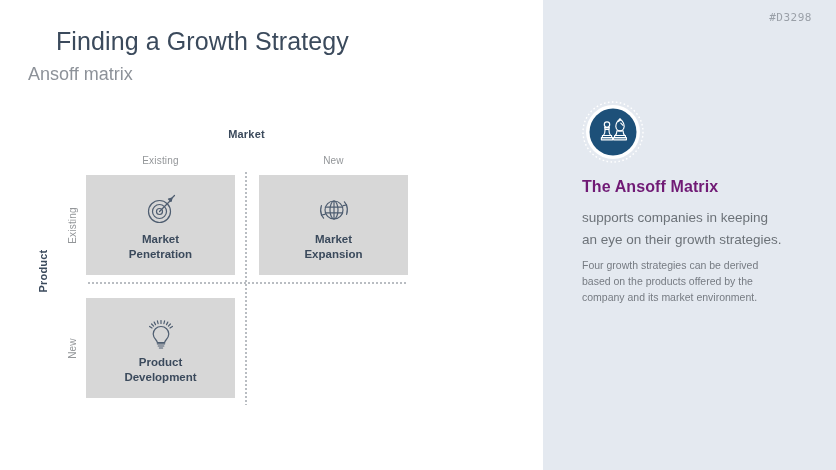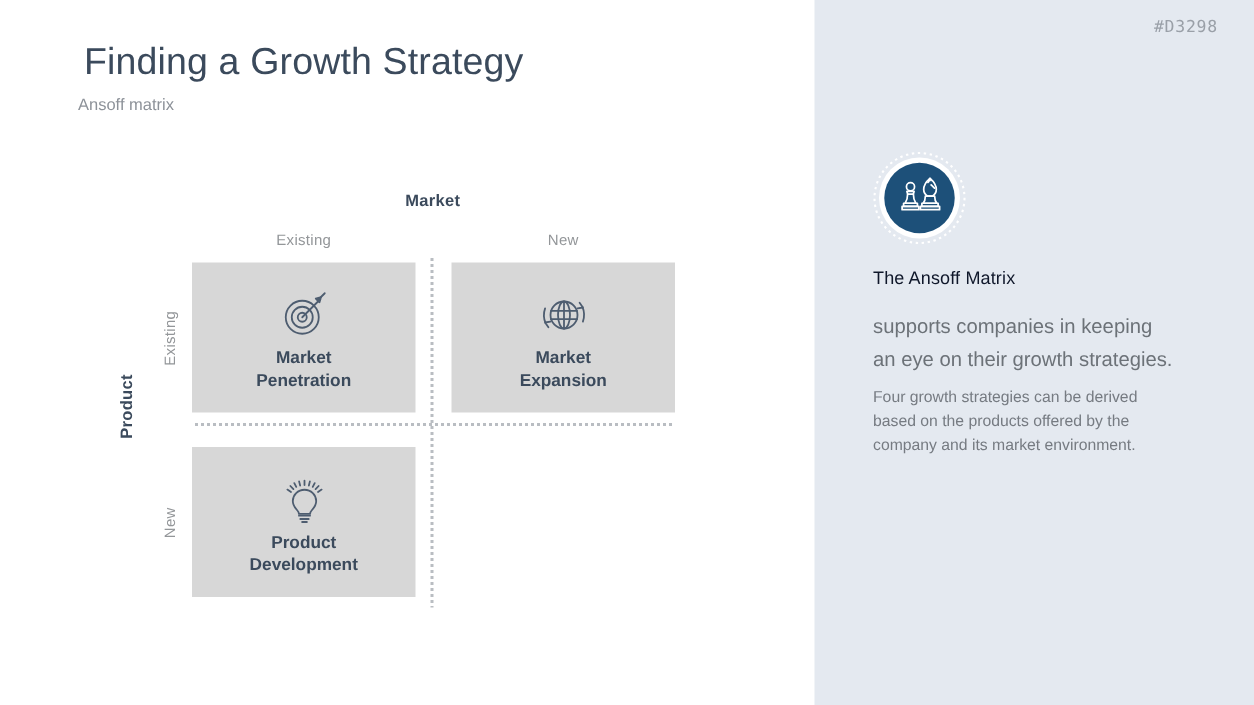--- a/index.html
+++ b/index.html
@@ -21,32 +21,32 @@
     left: 36px; top: 27px;
     font-size: 25px;
     font-weight: 400;
     color: #3b4a5c;
     letter-spacing: 0.1px;
     white-space: nowrap;
     margin-left: 20px;
   }
   #page-subtitle {
     position: absolute;
-    left: 52px; top: 64px;
-    font-size: 11px;
+    left: 28px; top: 64px;
+    font-size: 18px;
     font-weight: 400;
     color: #8d9299;
     white-space: nowrap;
   }
 
   
   #matrix {
     position: absolute;
     left: 0; top: 0;
-    width: 470px; height: 404px; margin-left: 42px;
+    width: 470px; height: 404px;
   }
 
   .axis-title-x {
     position: absolute;
     left: 86px; top: 128px;
     width: 321px;
     text-align: center;
     font-size: 11px;
     font-weight: bold;
     color: #3b4a5c;
@@ -155,23 +155,23 @@
   #sidebar-badge {
     position: absolute;
     left: 39px; top: 101px;
     width: 62px; height: 62px;
   }
   #sidebar-badge svg { display: block; }
 
   #sidebar-heading {
     position: absolute;
     left: 39px; top: 178px;
-    font-size: 12px;
-    font-weight: normal;
-    color: #0f172a;
+    font-size: 16px;
+    font-weight: bold;
+    color: #701a75;
     letter-spacing: 0.1px;
   }
   #sidebar-lead {
     position: absolute;
     left: 39px; top: 207px;
     width: 235px;
     font-size: 13.5px;
     color: #6c7278;
     line-height: 1.62;
     white-space: pre-line;

